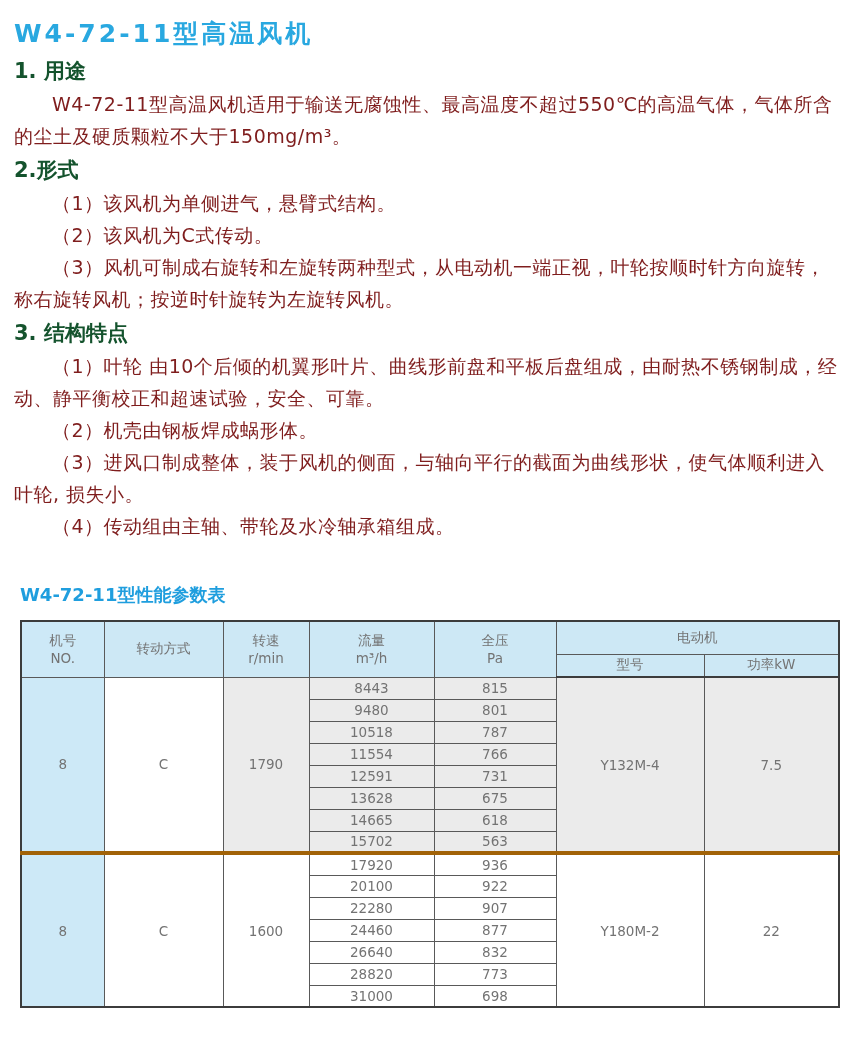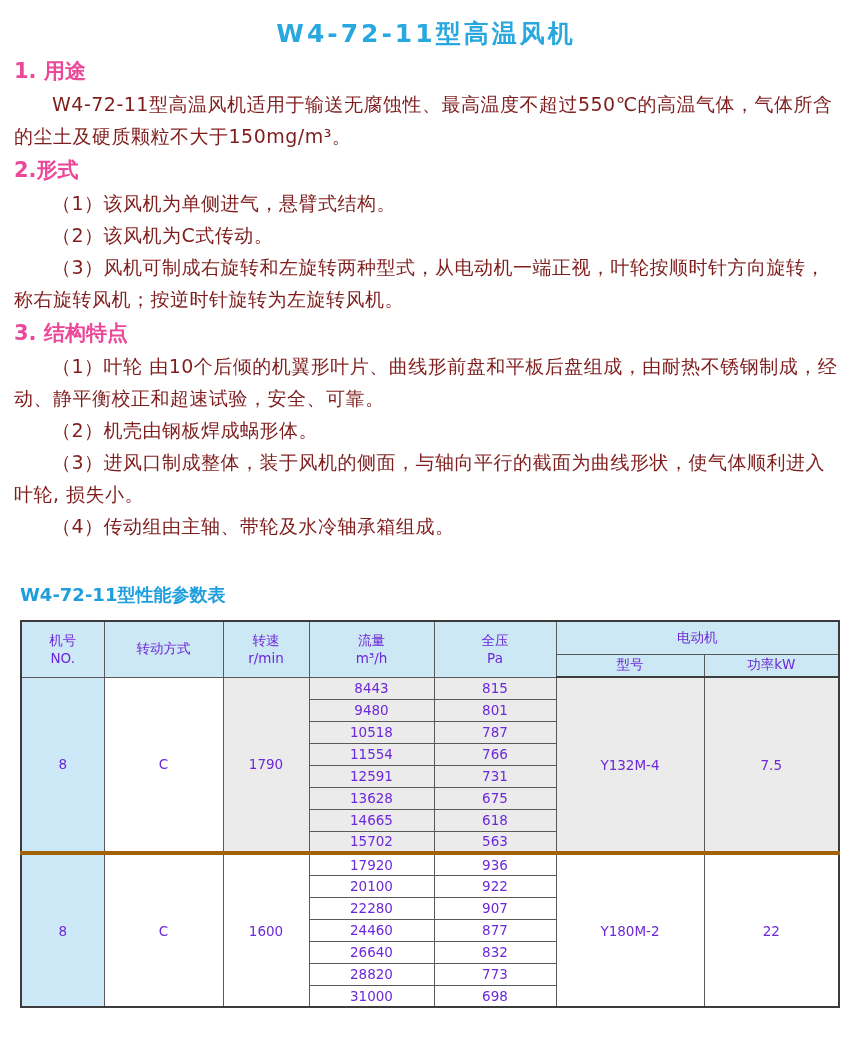--- a/index.html
+++ b/index.html
@@ -7,30 +7,29 @@
   body {
     width: 850px; height: 1046px;
     background: #ffffff;
     font-family: "DejaVu Sans", "Liberation Sans", sans-serif;
     color: #1d1d1d;
     overflow: hidden;
   }
   .page { padding: 14px 12px 0 14px; }
 
   .doc-title {
-    text-align: center;
     color: #29a8e0;
     font-size: 25px;
     font-weight: bold;
     letter-spacing: 3px;
     line-height: 32px;
     margin: 4px 0 6px 0;
   }
   .section-heading {
-    color: #ec4899;
+    color: #14532d;
     font-size: 21px;
     font-weight: bold;
     line-height: 30px;
     margin: 3px 0 2px 0;
   }
   .body-para {
     font-size: 19px;
     line-height: 32px;
     margin: 0;
     text-indent: 2em;
@@ -45,21 +44,21 @@
     line-height: 30px;
     margin: 38px 0 10px 6px;
   }
 
   table.params {
     border-collapse: collapse;
     margin-left: 6px;
     width: 818px;
     table-layout: fixed;
     font-size: 13.5px;
-    color: #6d28d9;
+    color: #737373;
   }
   table.params th, table.params td {
     border: 1px solid #595959;
     text-align: center;
     vertical-align: middle;
     padding: 0;
     font-weight: normal;
     background: #ffffff;
   }
   table.params { border: 2px solid #3c3c3c; }

